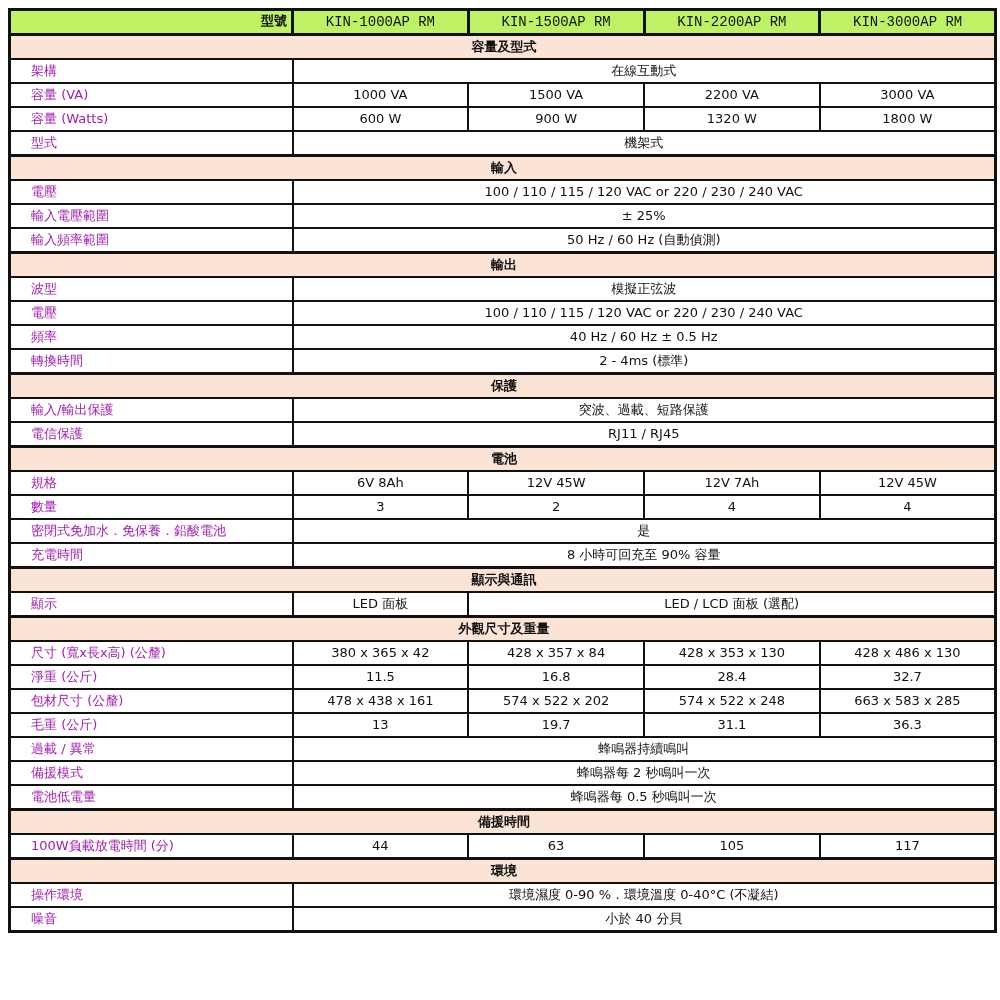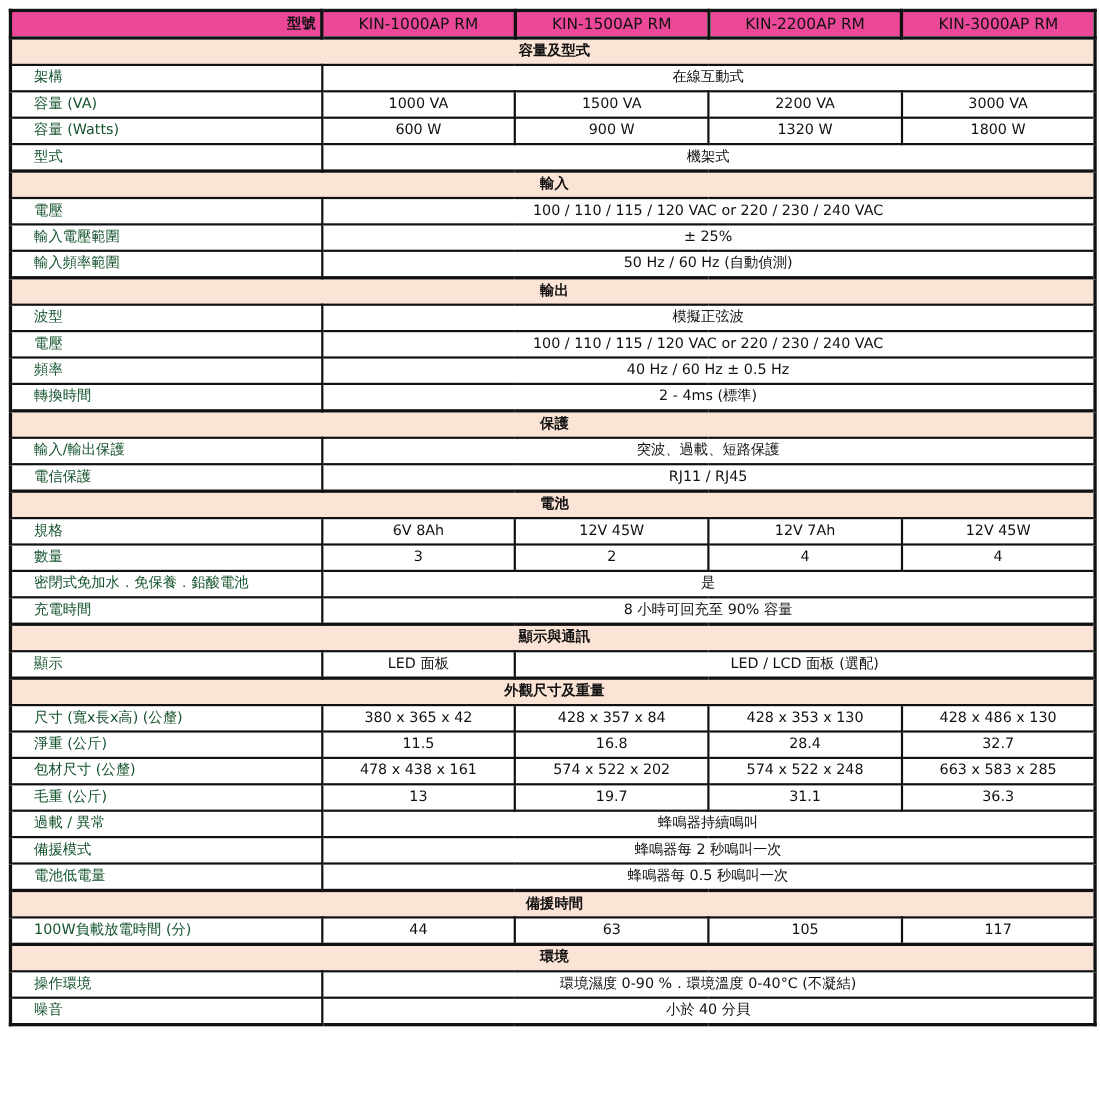--- a/index.html
+++ b/index.html
@@ -12,27 +12,27 @@
     table-layout: fixed;
     font-size: 13px;
   }
   #spec col.c-label { width: 283px; }
   #spec col.c-model { width: 175.75px; }
   #spec td, #spec th {
     height: 22px; padding: 0; line-height: 22px;
     border: 2px solid #111;
     white-space: nowrap; overflow: hidden;
   }
-  #spec tr.head th { font-weight: normal; font-size: 14px; text-align: center; background: #ec4899; border-width: 3px; }
+  #spec tr.head th { font-weight: normal; font-size: 14px; text-align: center; background: #bef264; border-width: 3px; font-family: Liberation Mono, monospace; }
   #spec tr.head th.corner { text-align: right; padding-right: 4px; font-weight: bold; font-size: 13px; }
   #spec tr.section td {
     background: #fbe3d6; font-weight: bold; text-align: center; padding-left: 3px;
     border-top-width: 3px; border-left-width: 3px; border-right-width: 3px;
   }
-  #spec td.lbl { text-align: left; padding-left: 20px; color: #14532d; border-left-width: 3px; }
+  #spec td.lbl { text-align: left; padding-left: 20px; color: #a21caf; border-left-width: 3px; }
   #spec td.val { text-align: center; }
   #spec td.last { border-right-width: 3px; }
   #spec tr.end td { border-bottom-width: 3px; }
 </style>
 </head>
 <body>
 
 <table id="spec">
   <colgroup>
     <col class="c-label">

